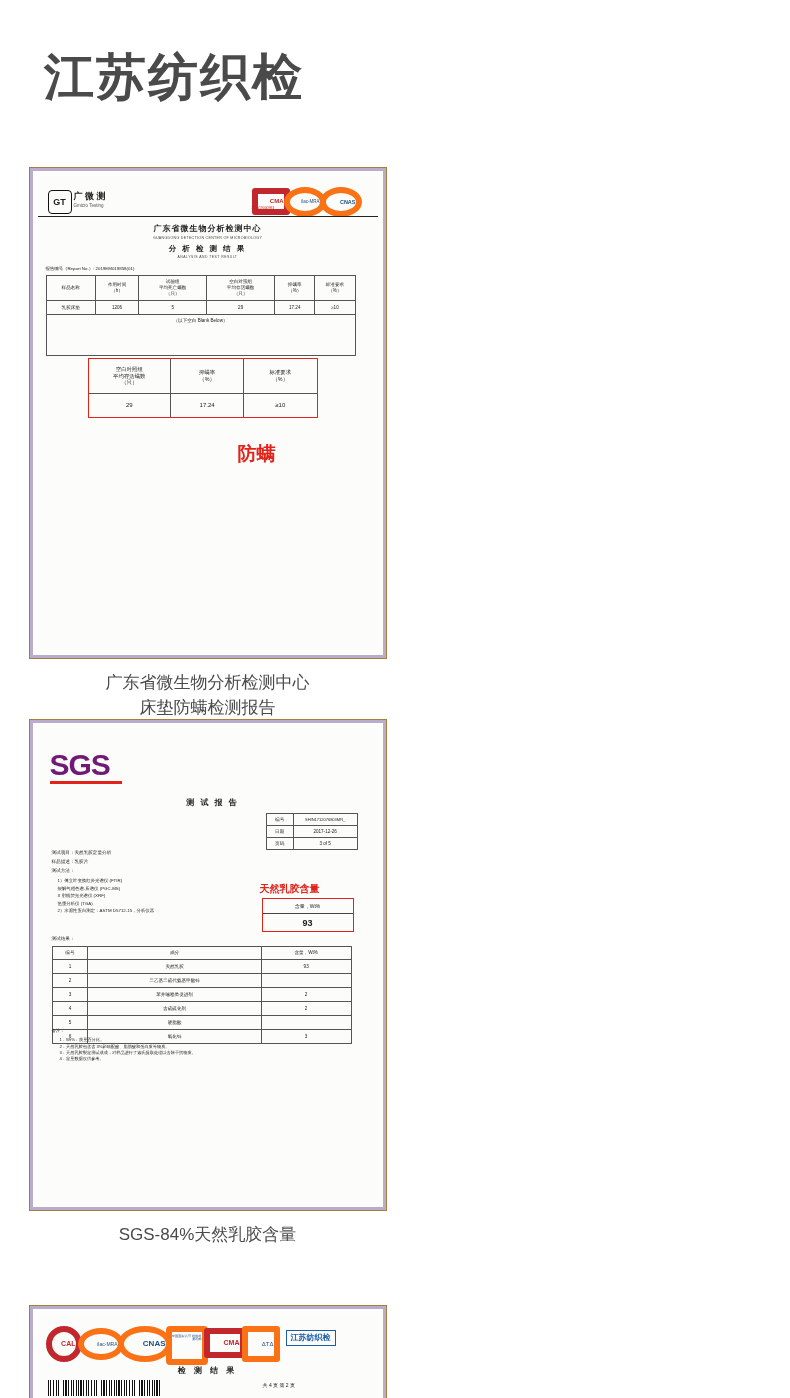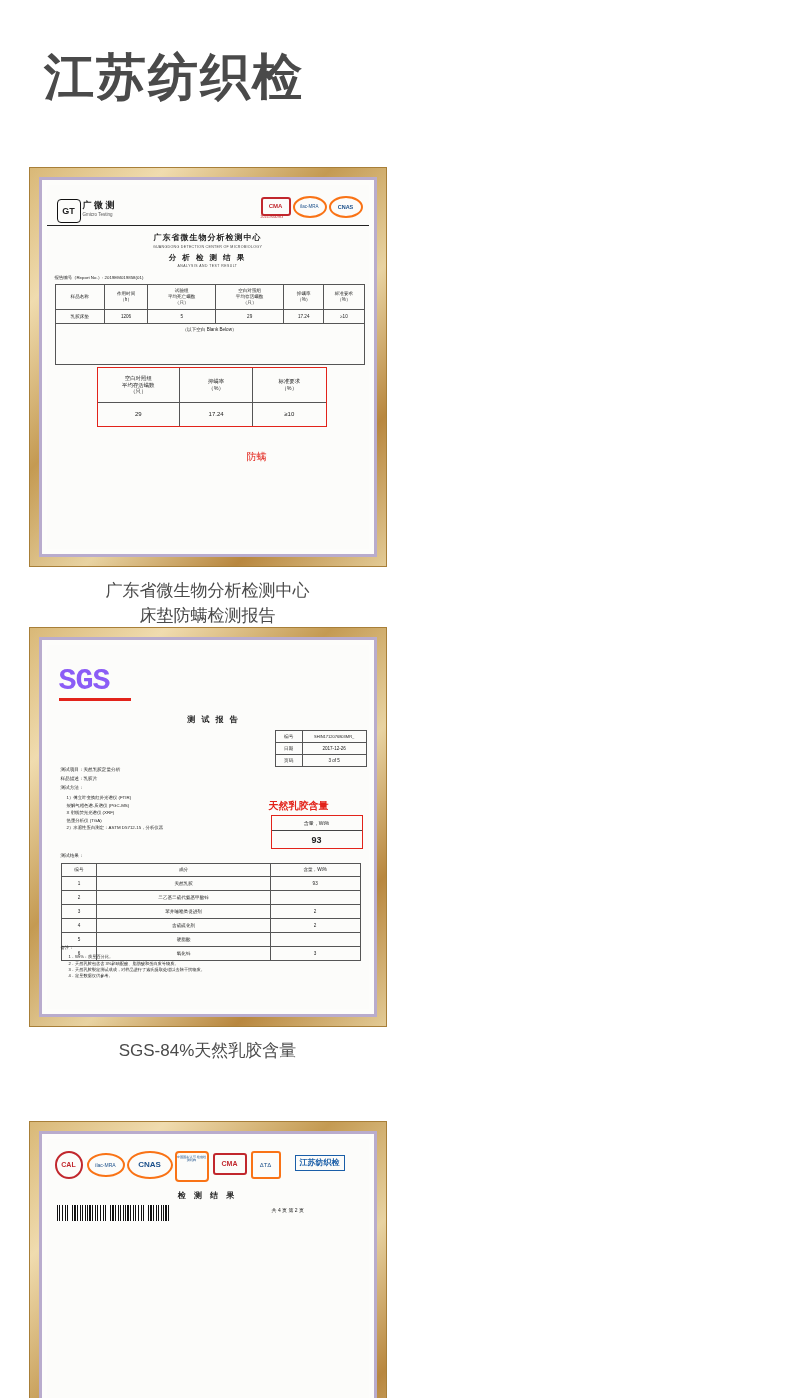--- a/index.html
+++ b/index.html
@@ -20,25 +20,24 @@
     position:absolute;left:20px;top:168px;width:750px;
   }
   .cell{
     display:inline-block;vertical-align:top;
     width:375px;
   }
   .frame-wrap{width:356px;margin:0 auto;}
   
   .frame{
     position:relative;
-    width:356px;height:398px;
+    width:356px;height:490px;
     background:
       linear-gradient(135deg,#d9b877 0%,#f0dcaf 18%,#c49a52 40%,#e8d3a2 60%,#b8873f 80%,#e3cb96 100%);
     box-sizing:border-box;
-    padding:9px;
     box-shadow:0 0 0 1px #a87f38;
   }
   .frame-inner{
     width:100%;height:100%;
     box-sizing:border-box;
     border:3px solid #b9accd;
     background:#fdfdfb;
     padding:5px;
     position:relative;
     overflow:hidden;
@@ -60,34 +59,34 @@
     line-height:1.45;
   }
   .row-gap{height:58px;}
   
   .dc{position:absolute;}
   .ctr{text-align:center;}
   table.t{border-collapse:collapse;width:100%;font-size:4.6px;}
   table.t td,table.t th{border:.5px solid #555;padding:1px 1px;text-align:center;vertical-align:middle;color:#222;}
   .red-box{border:1.4px solid #e2231a;box-sizing:border-box;}
   .red-text{color:#e2231a;}
-  .big-red{color:#e2231a;font-size:10px;font-weight:normal;}
+  .big-red{color:#e2231a;font-size:19px;font-weight:bold;}
   
   .logo-circle{
-    border:2px solid #f97316;border-radius:50%;
-    display:inline-block;text-align:center;color:#1a4f8a;
+    border:6px solid #f97316;border-radius:50%;
+    display:inline-block;text-align:right;color:#1a4f8a;
     font-size:4px;line-height:1.05;
   }
   .barcode{
     height:16px;width:100%;
     background:repeating-linear-gradient(90deg,#111 0 1px,#fff 1px 2px,#111 2px 3.4px,#fff 3.4px 5px,#111 5px 5.8px,#fff 5.8px 7.6px);
   }
   .sgs{
-    font-size:30px;font-weight:bold;color:#8b5cf6;letter-spacing:-1px;
-    font-family:Liberation Mono, monospace;
+    font-size:30px;font-weight:bold;color:#701a75;letter-spacing:-1px;
+    font-family:Liberation Sans, sans-serif;
   }
   .sgs-underline{height:3px;background:#e2231a;width:72px;margin-top:-3px;}
   .hdr-ch{font-size:8px;font-weight:bold;letter-spacing:1px;}
   .hdr-en{font-size:3.6px;letter-spacing:.3px;}
   .note{font-size:4.2px;line-height:1.5;}
   .gt-logo{
     width:22px;height:22px;border:1.2px solid #111;border-radius:4px;
     display:inline-block;text-align:center;font-size:9px;font-weight:bold;
     line-height:22px;
   }
@@ -197,21 +196,21 @@
       <div class="frame-wrap">
         <div class="frame">
           <div class="frame-inner">
             <div class="doc">
 
               <div class="dc" style="left:12px;top:18px;">
                 <div class="sgs">SGS</div>
                 <div class="sgs-underline"></div>
               </div>
 
-              <div class="dc ctr" style="left:102px;top:70px;width:130px;font-size:8px;font-weight:bold;letter-spacing:2px;">测 试 报 告</div>
+              <div class="dc ctr" style="left:110px;top:70px;width:130px;font-size:8px;font-weight:bold;letter-spacing:2px;">测 试 报 告</div>
 
               <div class="dc" style="left:228px;top:85px;width:92px;">
                 <table class="t">
                   <tbody>
                       <tr>
                     <td style="width:30%;height:9px;">编号</td>
                     <td style="font-size:4px;">SHIN1712076803MR_</td>
                   </tr>
                   <tr>
                     <td style="height:9px;">日期</td>

